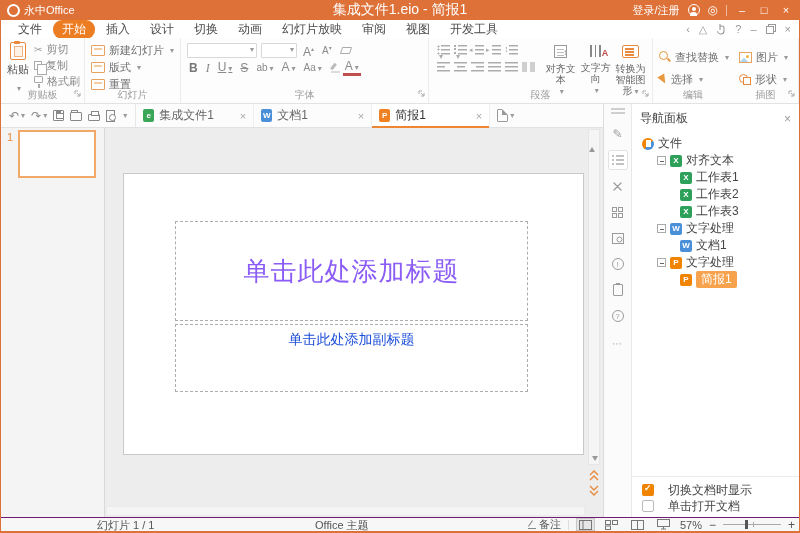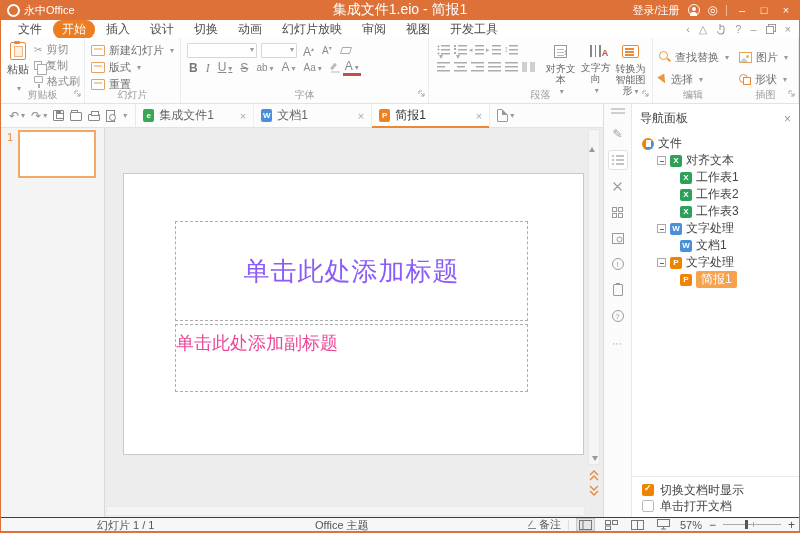--- a/index.html
+++ b/index.html
@@ -145,22 +145,22 @@
   
   .main{position:absolute;top:128px;left:0;width:602px;bottom:16px}
   .slidespanel{position:absolute;left:0;top:0;bottom:0;width:104px;background:#F4F4F4;border-right:1px solid #D9D9D9}
   .snum{position:absolute;left:6px;top:3px;font-size:11px;color:#E8893C}
   .thumb{position:absolute;left:17px;top:2px;width:78px;height:48px;background:#fff;border:2px solid #F0A968}
   .canvas{position:absolute;left:104px;right:0;top:0;bottom:0;background:#EDEDED}
   .slide{position:absolute;left:18px;top:45px;width:461px;height:282px;background:#fff;border:1px solid #C9C9C9}
   .ph{position:absolute;border:1px dashed #ADADAD}
   .ph-title{left:51px;top:47px;width:353px;height:100px;display:flex;align-items:center;justify-content:center;
     font-family:"DejaVu Serif","Liberation Serif",serif;font-size:26px;color:#8b5cf6;letter-spacing:1px}
-  .ph-sub{left:51px;top:150px;width:353px;height:68px;text-align:left;padding-top:6px;
-    font-family:"DejaVu Serif","Liberation Serif",serif;font-size:18px;color:#ec4899}
+  .ph-sub{left:51px;top:150px;width:353px;height:68px;text-align:center;padding-top:6px;
+    font-family:"DejaVu Serif","Liberation Serif",serif;font-size:14px;color:#1d4ed8}
   .vscroll{position:absolute;right:3px;top:1px;width:12px;height:336px;background:#F5F5F5;border:1px solid #E6E6E6}
   .tri{width:0;height:0;margin:3px auto}
   .tri-up{border-left:3.5px solid transparent;border-right:3.5px solid transparent;border-bottom:5px solid #999}
   .tri-dn{position:absolute;bottom:3px;left:2.5px;border-left:3.5px solid transparent;border-right:3.5px solid transparent;border-top:5px solid #999}
   .snav{position:absolute;right:3px;top:342px;width:12px;display:flex;flex-direction:column;gap:4px;align-items:center}
   .hscroll{position:absolute;left:1px;right:18px;bottom:1px;height:10px;background:#F5F5F5;border:1px solid #EAEAEA}
 
   
   .rightside{position:absolute;top:104px;left:602px;right:0;bottom:16px;display:flex;border-left:1px solid #DCDCDC;background:#fff}
   .strip{width:28px;background:#FBFBFB;border-right:1px solid #E8E8E8;display:flex;flex-direction:column;align-items:center;padding-top:4px}
@@ -182,21 +182,21 @@
   .tico{width:12px;height:12px;border-radius:2px;display:inline-flex;align-items:center;justify-content:center;color:#fff;font-size:8px;font-weight:bold;margin-right:4px;flex:none}
   .t-x{background:#2DA05A}.t-x::after{content:"X"}
   .t-w{background:#4A90D9}.t-w::after{content:"W"}
   .t-p{background:#F08300}.t-p::after{content:"P"}
   .t-root{background:linear-gradient(135deg,#F08300 55%,#4A90D9 55%);border-radius:50%;position:relative}
   .t-root::after{content:"";width:5px;height:7px;background:#fff}
   .t-eio{background:#fff;border:1px solid #999;border-radius:1px;position:relative}
   .t-eio::after{content:"";width:6px;height:2px;background:#F08300;box-shadow:0 3px 0 #4A90D9}
   .sel-chip{background:#F7A24C;color:#fff;border-radius:2px;padding:0 5px}
   .np-checks{position:absolute;left:0;right:0;bottom:0;padding:5px 10px 3px;border-top:1px solid #EBEBEB}
-  .chk{display:flex;align-items:center;gap:6px;height:16px}
+  .chk{display:flex;align-items:center;gap:14px;height:16px}
   .box{width:12px;height:12px;border-radius:2px;flex:none;position:relative}
   .box.on{background:#F08300}
   .box.on::after{content:"✓";position:absolute;left:2px;top:-1px;color:#fff;font-size:9px;font-weight:bold}
   .box.off{background:#fff;border:1px solid #BBB}
 
   
   .statusbar{position:absolute;left:0;right:0;bottom:2px;height:14px;background:#F7F7F7;border-top:1px solid #701a75;font-size:11px;color:#555}
   .st-slide{position:absolute;left:96px;top:0}
   .st-theme{position:absolute;left:314px;top:0}
   .st-right{position:absolute;right:4px;top:0;bottom:0;display:flex;align-items:center;gap:7px}

